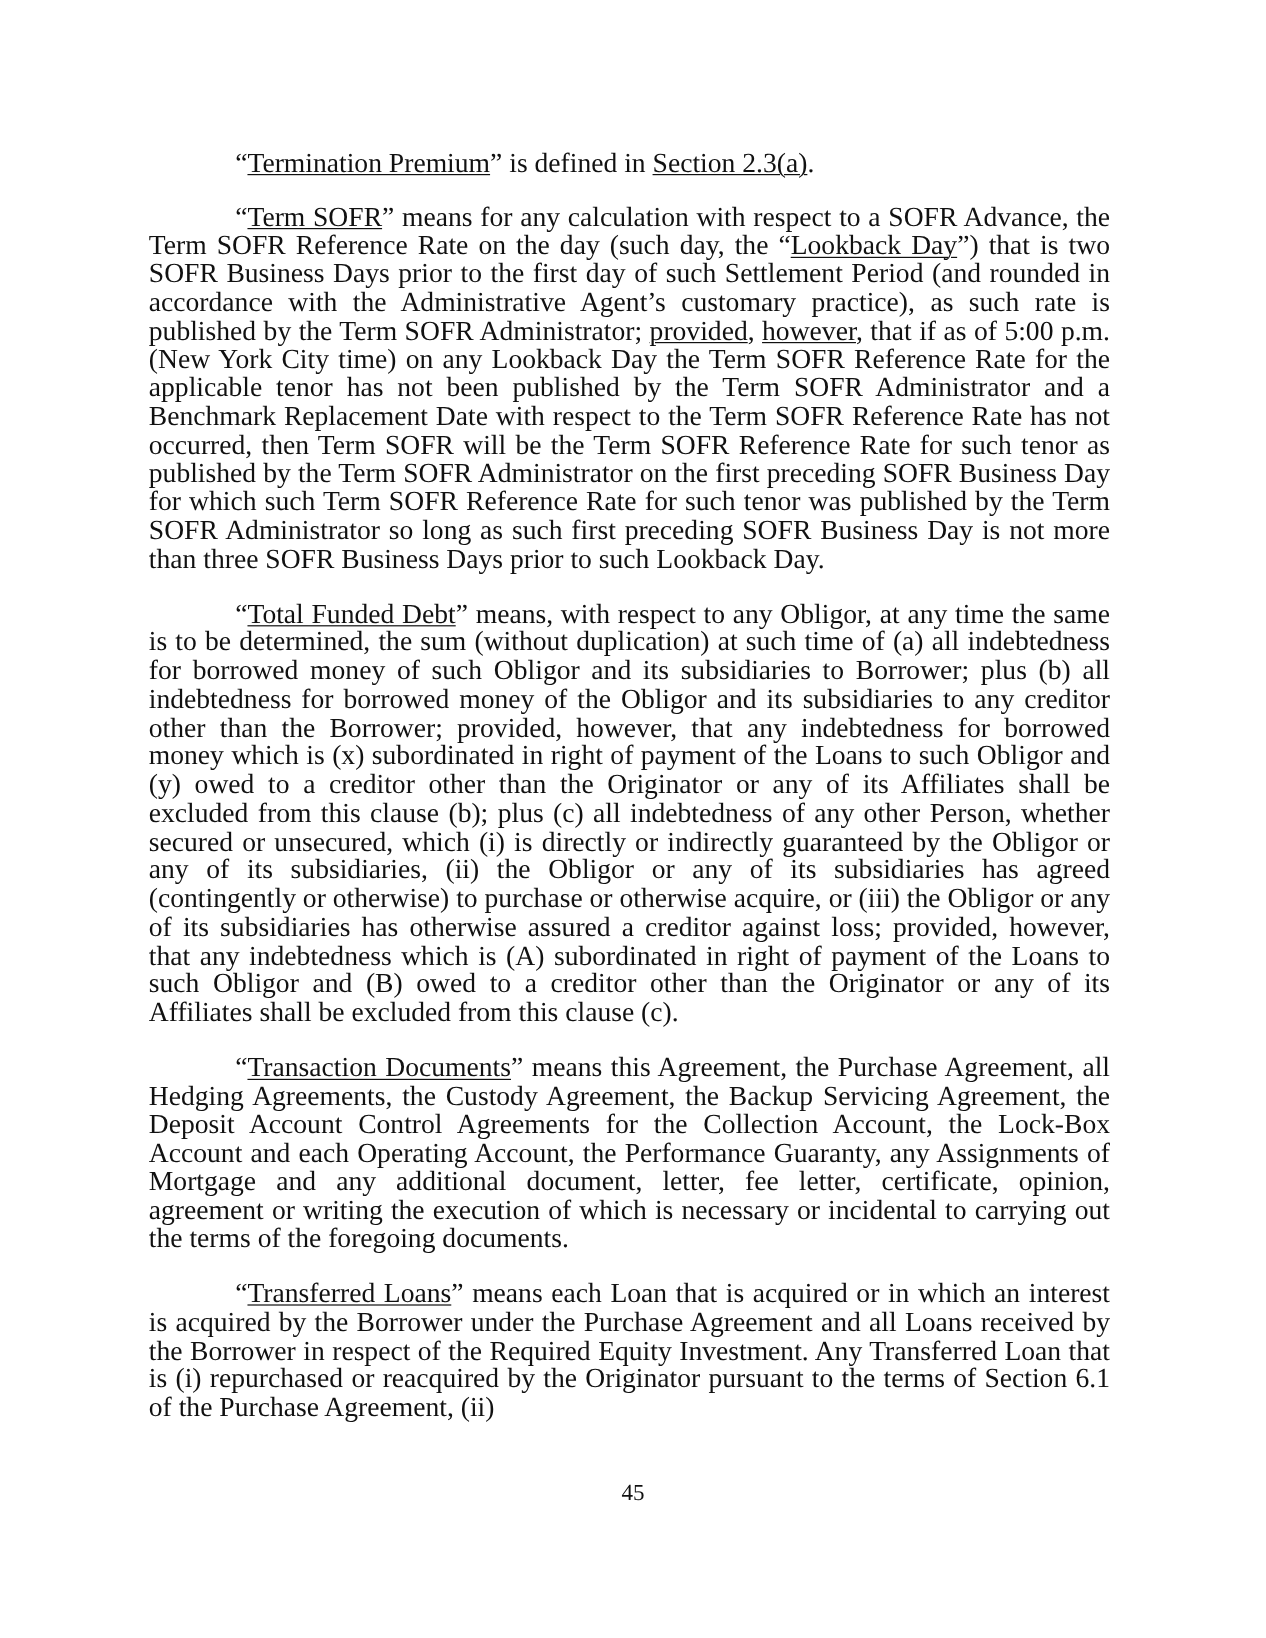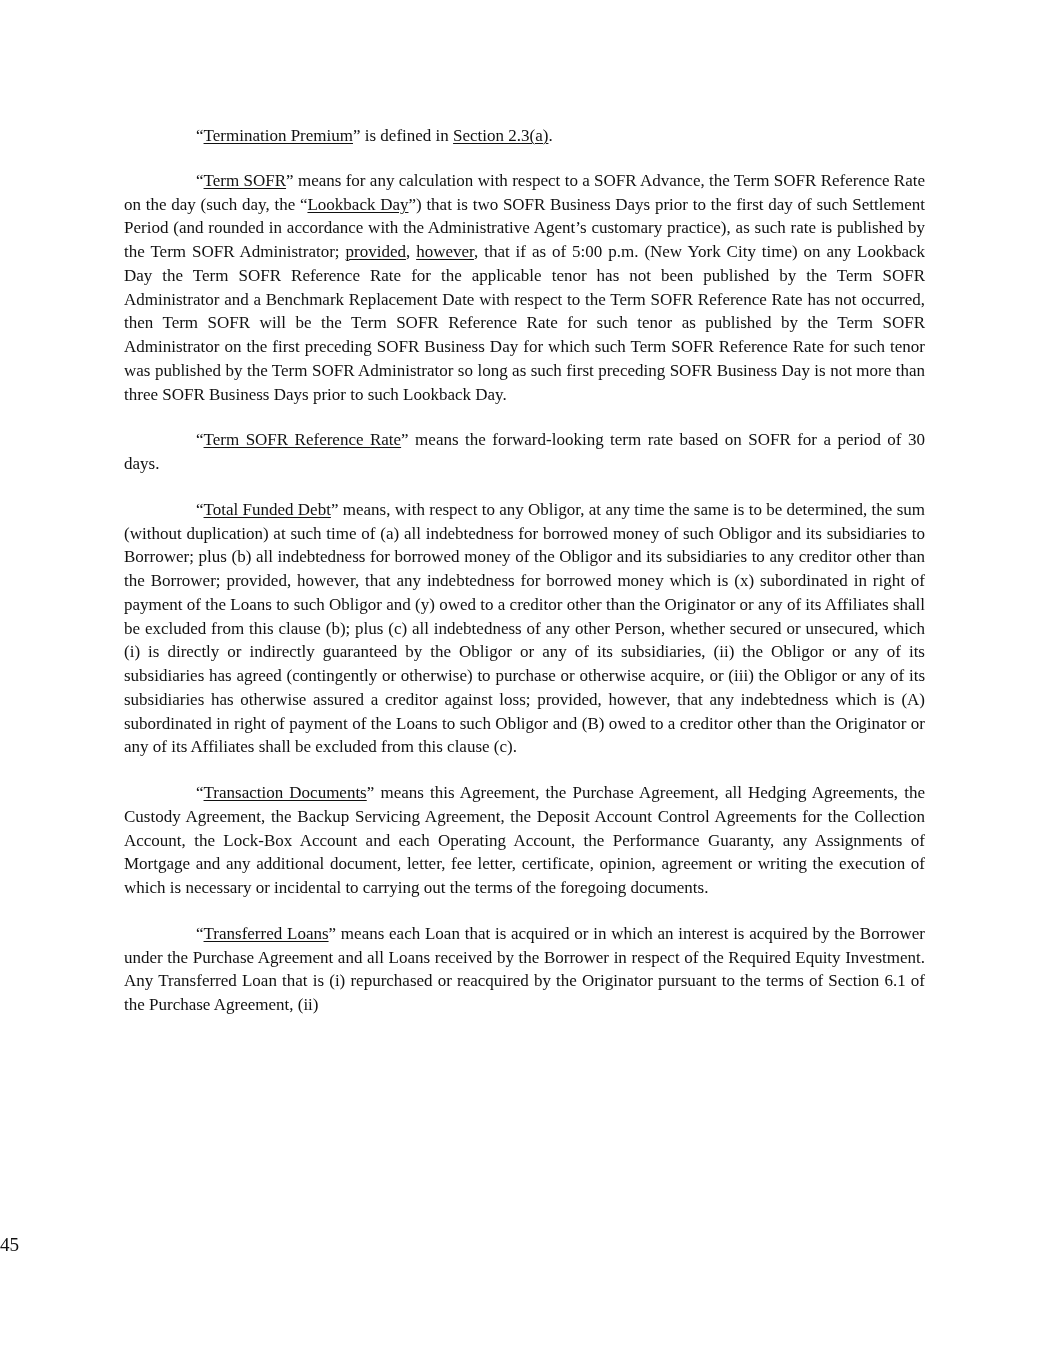--- a/index.html
+++ b/index.html
@@ -13,62 +13,59 @@
     position: relative;
     overflow: hidden;
     font-family: "Liberation Serif", "DejaVu Serif", serif;
     color: #111111;
   }
   .page {
     position: absolute;
     left: 124px;
     top: 124px;
     width: 801px;
-    font-size: 17px;
+    font-size: 23px;
     line-height: 23.75px;
   }
   .para {
     margin: 0 0 22px 0;
     text-align: justify;
     text-indent: 72px;
     hyphens: none;
   }
   .para.p1 { margin-bottom: 21px; }
   .u {
     text-decoration: underline;
     text-underline-offset: 2px;
     text-decoration-thickness: 1px;
   }
   .page-number {
     position: absolute;
     left: 0;
     width: 1055px;
     top: 1233px;
-    text-align: left;
+    text-align: center;
     font-size: 19.2px;
     line-height: 23.75px;
   }
 </style>
 </head>
 <body>
 
 <div class="page">
 
   <p class="para p1">
     <span>“</span><span class="u">Termination Premium</span><span>” is defined in </span><span class="u">Section 2.3(a)</span><span>.</span>
   </p>
 
   <p class="para">
     <span>“</span><span class="u">Term SOFR</span><span>” means for any calculation with respect to a SOFR Advance, the Term SOFR Reference Rate on the day (such day, the “</span><span class="u">Lookback Day</span><span>”) that is two SOFR Business Days prior to the first day of such Settlement Period (and rounded in accordance with the Administrative Agent’s customary practice), as such rate is published by the Term SOFR Administrator; </span><span class="u">provided</span><span>, </span><span class="u">however</span><span>, that if as of 5:00 p.m. (New York City time) on any Lookback Day the Term SOFR Reference Rate for the applicable tenor has not been published by the Term SOFR Administrator and a Benchmark Replacement Date with respect to the Term SOFR Reference Rate has not occurred, then Term SOFR will be the Term SOFR Reference Rate for such tenor as published by the Term SOFR Administrator on the first preceding SOFR Business Day for which such Term SOFR Reference Rate for such tenor was published by the Term SOFR Administrator so long as such first preceding SOFR Business Day is not more than three SOFR Business Days prior to such Lookback Day.</span>
   </p>
 
 
-  <p class="para">
-    <span>“</span><span class="u">Term SOFR Reference Rate</span><span>” means the forward-looking term rate based on SOFR for a period of 30 days.</span>
-  </p>
 
   <p class="para">
     <span>“</span><span class="u">Total Funded Debt</span><span>” means, with respect to any Obligor, at any time the same is to be determined, the sum (without duplication) at such time of (a) all indebtedness for borrowed money of such Obligor and its subsidiaries to Borrower; plus (b) all indebtedness for borrowed money of the Obligor and its subsidiaries to any creditor other than the Borrower; provided, however, that any indebtedness for borrowed money which is (x) subordinated in right of payment of the Loans to such Obligor and (y) owed to a creditor other than the Originator or any of its Affiliates shall be excluded from this clause (b); plus (c) all indebtedness of any other Person, whether secured or unsecured, which (i) is directly or indirectly guaranteed by the Obligor or any of its subsidiaries, (ii) the Obligor or any of its subsidiaries has agreed (contingently or otherwise) to purchase or otherwise acquire, or (iii) the Obligor or any of its subsidiaries has otherwise assured a creditor against loss; provided, however, that any indebtedness which is (A) subordinated in right of payment of the Loans to such Obligor and (B) owed to a creditor other than the Originator or any of its Affiliates shall be excluded from this clause (c).</span>
   </p>
 
   <p class="para">
     <span>“</span><span class="u">Transaction Documents</span><span>” means this Agreement, the Purchase Agreement, all Hedging Agreements, the Custody Agreement, the Backup Servicing Agreement, the Deposit Account Control Agreements for the Collection Account, the Lock-Box Account and each Operating Account, the Performance Guaranty, any Assignments of Mortgage and any additional document, letter, fee letter, certificate, opinion, agreement or writing the execution of which is necessary or incidental to carrying out the terms of the foregoing documents.</span>
   </p>
 
   <p class="para">

